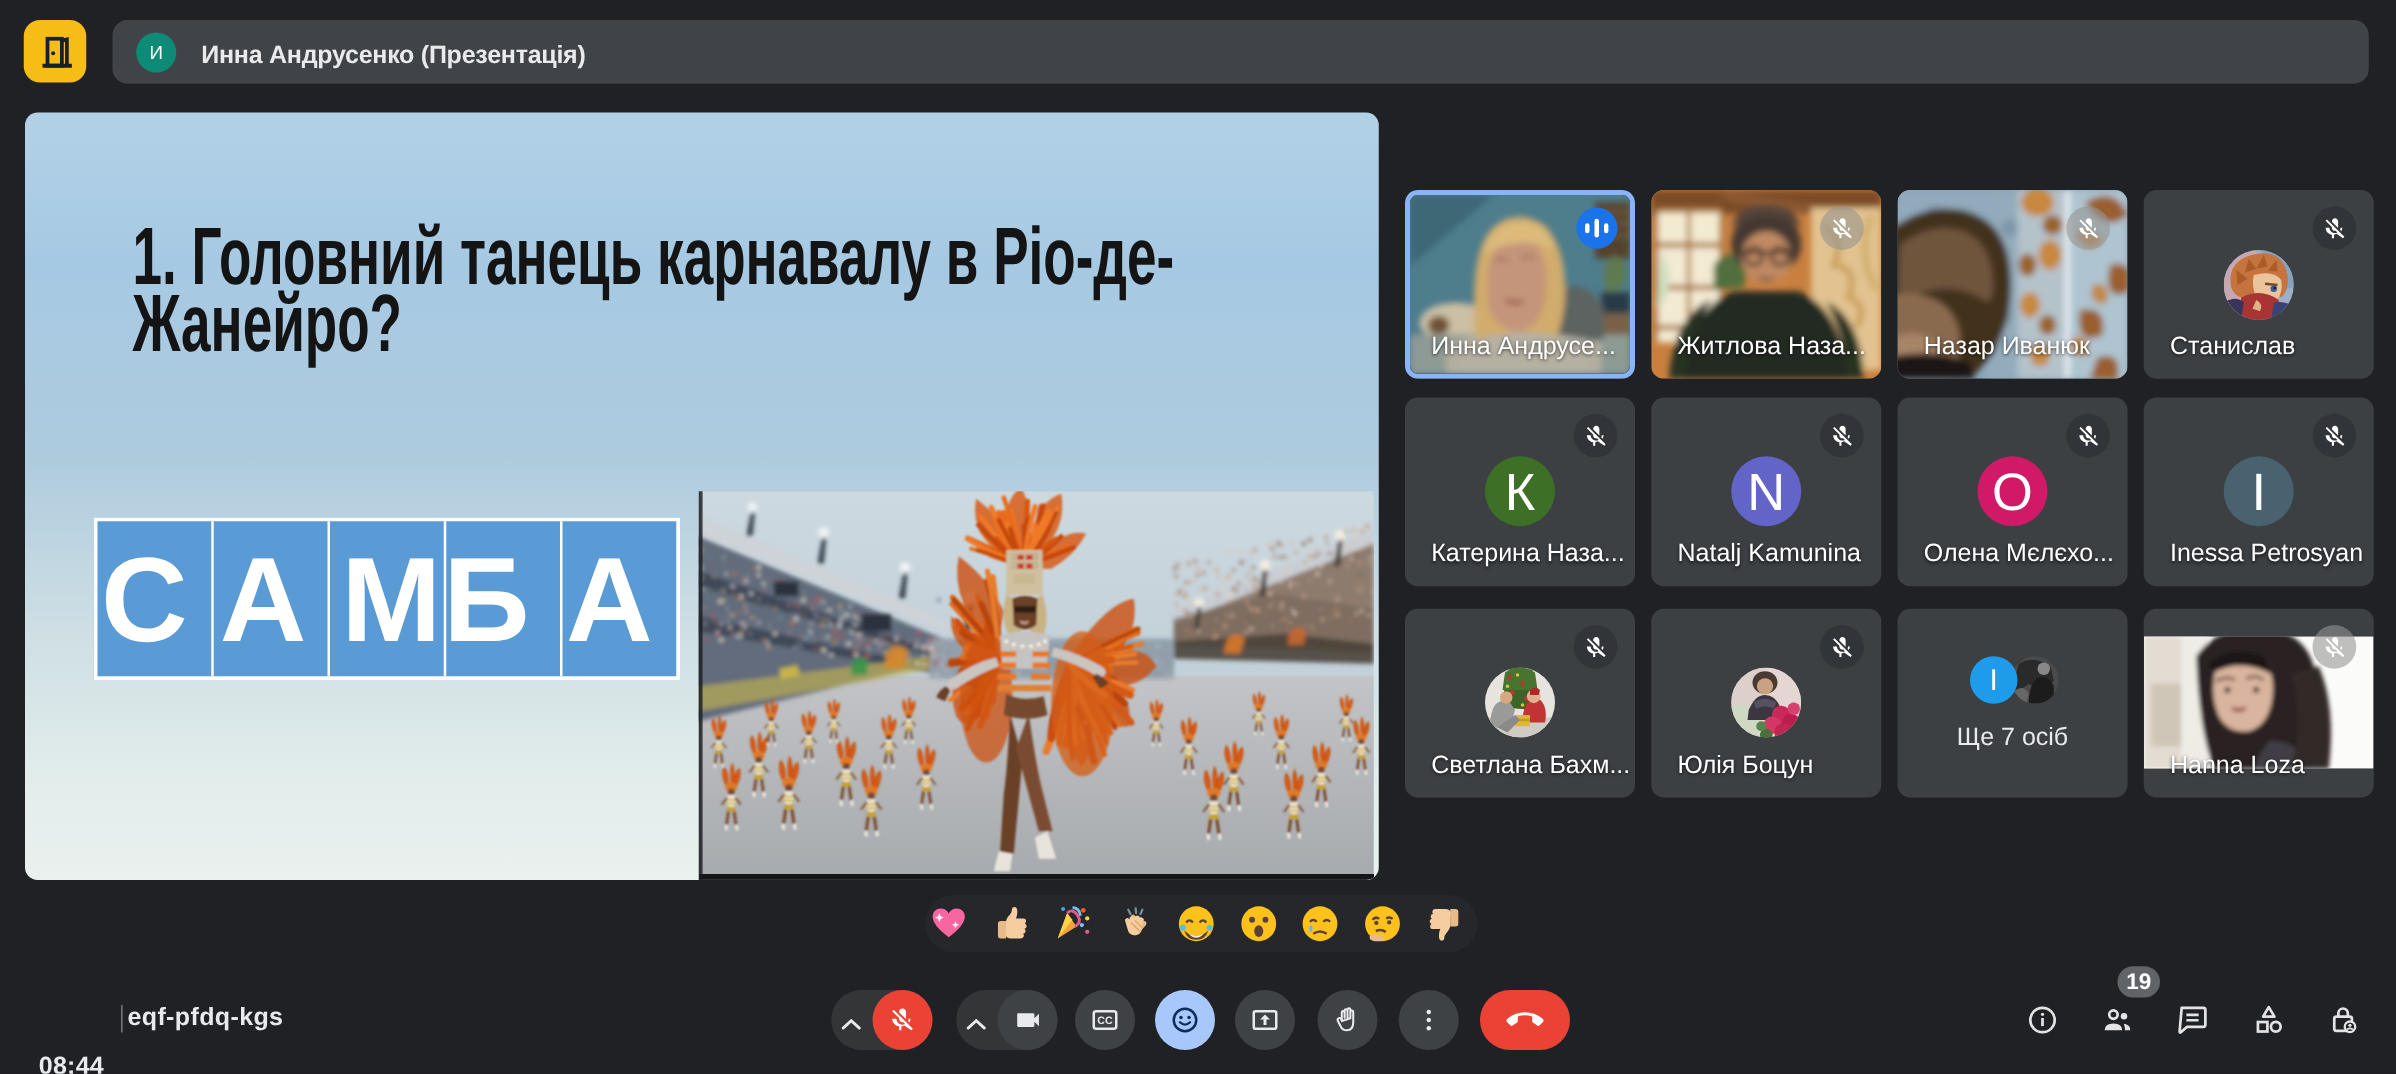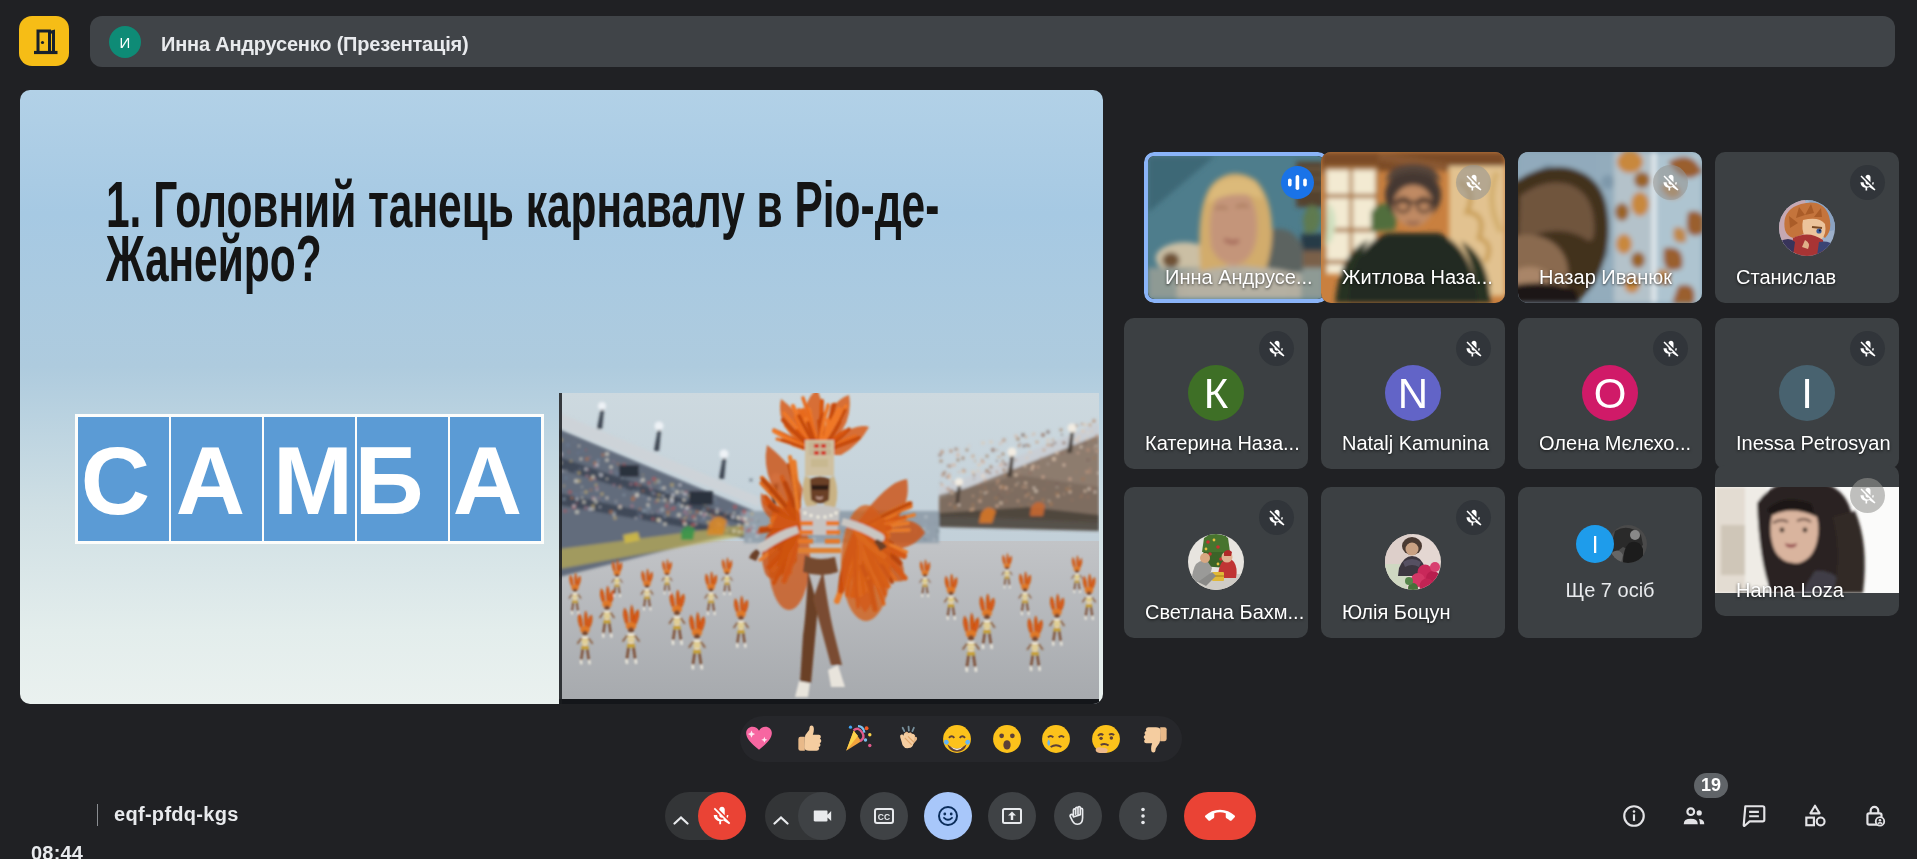--- a/index.html
+++ b/index.html
@@ -1204,21 +1204,21 @@
 <path d="M249 178 q-2 44 -5 64 l-3 48 h11 l7 -76z" fill="#6b4128"></path>
 <path d="M264 178 q5 36 10 58 l9 36 h-11 l-18 -66z" fill="#7a4c30"></path>
 <path d="M240 288 l-4 16 h13 l2 -14z" fill="#e8e4dc"></path>
 <path d="M279 272 l7 22 h-14 l-3 -17z" fill="#e8e4dc"></path>
 </g>
 <path d="M0 306 h540 v5 h-540z" fill="#14161a"></path>
 <path d="M0 0 h3 v311 h-3z" fill="#1a1c20" opacity=".85"></path>
 </svg></div>
 </div>
 
-<div class="tile" style="left:1124px;top:152px;margin-left:20px;">
+<div class="tile" style="left:1124px;top:152px;">
     <div style="position:absolute;inset:0;border:4px solid #8ab4f8;border-radius:10px;overflow:hidden;">
       <div style="position:absolute;left:0;top:0;width:176px;height:143px;border-radius:7px;overflow:hidden;">
         <svg class="vid" viewBox="0 0 184 151" width="176" height="143" preserveAspectRatio="none">
 <defs>
             <filter id="b3" x="-20%" y="-20%" width="140%" height="140%">
               <feGaussianBlur stdDeviation="2.6"></feGaussianBlur>
             </filter>
 <filter id="b15" x="-20%" y="-20%" width="140%" height="140%">
               <feGaussianBlur stdDeviation="1.5"></feGaussianBlur>
             </filter>
@@ -1489,21 +1489,21 @@
     <div style="position:absolute;left:91px;top:38px;width:38px;height:38px;border-radius:50%;background:#3a3d40;overflow:hidden;"><svg width="38" height="38" viewBox="0 0 38 38">
         <rect width="38" height="38" fill="#4a4a4a"></rect>
         <path d="M6 6 q14 -8 26 4 l2 10 q-10 8 -20 2 q-10 6 -10 16 l-6 0z" fill="#2a2a2a"></path>
         <path d="M20 18 q10 -4 14 6 l0 14 l-20 0 q0 -14 6 -20z" fill="#1c1c1c"></path>
         <circle cx="26" cy="10" r="5" fill="#888"></circle>
         <path d="M2 28 q8 -6 12 2 l-2 8 l-10 0z" fill="#666"></path>
       </svg></div>
 <div style="position:absolute;left:58px;top:38px;width:38px;height:38px;border-radius:50%;background:#1e9ceb;color:#fff;font-size:24px;text-align:center;line-height:39px;">I</div>
 <div style="position:absolute;left:0;width:184px;top:92px;text-align:center;color:#e8eaed;font-size:20px;">Ще 7 осіб</div>
   </div>
-<div class="tile" style="left:1715px;top:465px;">
+<div class="tile" style="left:1715px;top:487px;">
     <div style="position:absolute;left:0;top:22px;width:184px;height:106px;overflow:hidden;">
 <svg width="184" height="106" viewBox="0 0 184 106" preserveAspectRatio="none">
 <rect width="184" height="106" fill="#fbfbfa"></rect>
 <g filter="url(#b15)">
 <rect x="0" y="0" width="46" height="106" fill="#e3dcd2"></rect>
 <rect x="6" y="38" width="26" height="50" fill="#cfc6b8"></rect>
 <rect x="30" y="0" width="22" height="106" fill="#efece6"></rect>
 <path d="M42 16 Q60 -10 96 -6 Q128 -4 136 24 Q142 52 134 84 Q130 102 118 106 L56 106 Q44 74 42 16z" fill="#2b2320"></path>
 <path d="M48 30 Q50 12 68 8 Q88 4 100 16 Q110 28 106 52 Q102 74 88 80 Q70 84 58 70 Q48 54 48 30z" fill="#d9b49e" opacity="0"></path>
 <path d="M56 34 Q58 18 72 14 Q88 10 98 22 Q106 34 102 54 Q98 72 84 76 Q68 78 60 64 Q54 50 56 34z" fill="#d9b49e"></path>
@@ -1585,21 +1585,21 @@
   </svg>
 <svg class="abs" style="left:1142px;top:724px;" width="30" height="30" viewBox="0 0 28 28">
     <g transform="rotate(180 14 14)">
       <path d="M7 12 h4 v13 h-4 q-2 0 -2-2 v-9 q0-2 2-2z" fill="#e8b989"></path>
       <path d="M11 13 q0-3 3-6 q1.5-1.6 1.5-4 q0-1.6 1.8-1.6 q2.2 0 2.2 3.6 q0 2.6-1 5 h5.5 q2 0 2 2 q0 1.4-1 1.8 q1.4 .6 1.4 2 q0 1.6-1.6 2 q1 .8 .8 2 q-.2 1.4-1.8 1.6 q.8 .8 .6 1.8 q-.4 1.8-2.4 1.8 h-7 q-4 0-4.4-3z" fill="#f5cda0"></path>
     </g>
   </svg>
 
 <div class="abs" style="left:31px;top:803px;color:#e8eaed;font-size:20px;font-weight:bold;letter-spacing:.2px;margin-top:39px;">08:44</div>
 <div class="abs" style="left:97px;top:804px;width:1px;height:22px;background:#8a8d91;"></div>
-<div class="abs" style="left:114px;top:803px;color:#e8eaed;font-size:20px;font-weight:bold;letter-spacing:.3px;">eqf-pfdq-kgs</div>
+<div class="abs" style="left:102px;top:803px;color:#e8eaed;font-size:20px;font-weight:bold;letter-spacing:.3px;">eqf-pfdq-kgs</div>
 <div class="abs" style="left:665px;top:792px;width:81px;height:48px;background:#333537;border-radius:24px;"></div>
 <div class="abs" style="left:673px;top:811px;"><svg width="16" height="9" viewBox="0 0 16 9">
       <path d="M1.5 7.5 L8 1.5 L14.5 7.5" stroke="#e8eaed" stroke-width="2.2" fill="none" stroke-linecap="round"></path>
     </svg></div>
 <div class="abs" style="left:698px;top:792px;width:48px;height:48px;border-radius:50%;background:#ea4335;display:flex;align-items:center;justify-content:center;">
     <svg width="22" height="22" viewBox="0 0 24 24">
       <path fill="#fff" d="M19 11h-1.7c0 .74-.16 1.43-.43 2.05l1.23 1.23c.56-.98.9-2.09.9-3.28zm-4.02.17c0-.06.02-.11.02-.17V5c0-1.66-1.34-3-3-3S9 3.34 9 5v.18l5.98 5.99zM4.27 3L3 4.27l6.01 6.01V11c0 1.66 1.33 3 2.99 3 .22 0 .44-.03.65-.08l1.66 1.66c-.71.33-1.5.52-2.31.52-2.76 0-5.3-2.1-5.3-5.1H3c0 3.41 2.72 6.23 6 6.72V21h2v-3.28c.91-.13 1.77-.45 2.54-.9L19.73 21 21 19.73 4.27 3z"></path>
     </svg>
   </div>
 <div class="abs" style="left:765px;top:792px;width:81px;height:48px;background:#333537;border-radius:24px;"></div>

